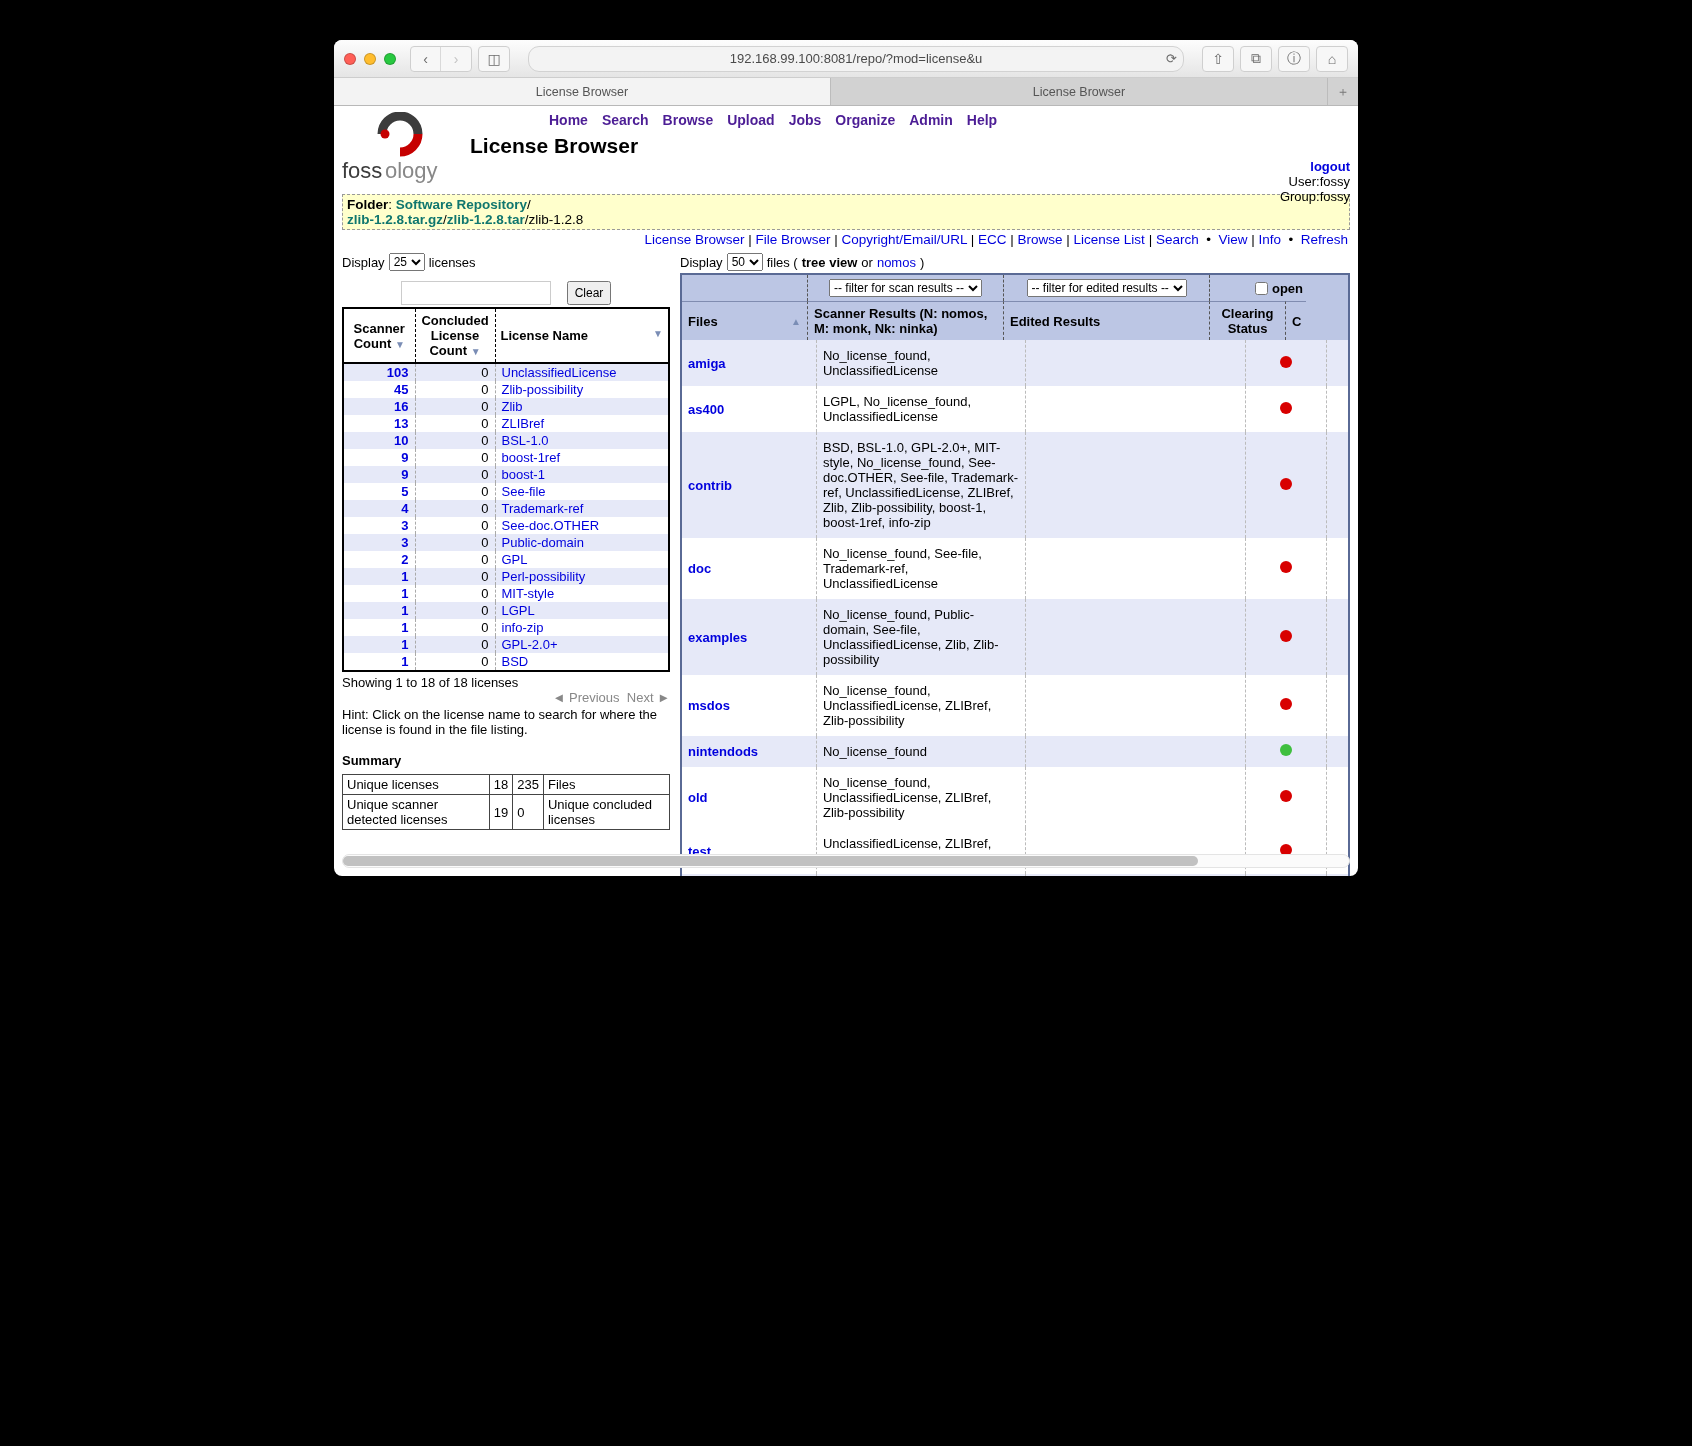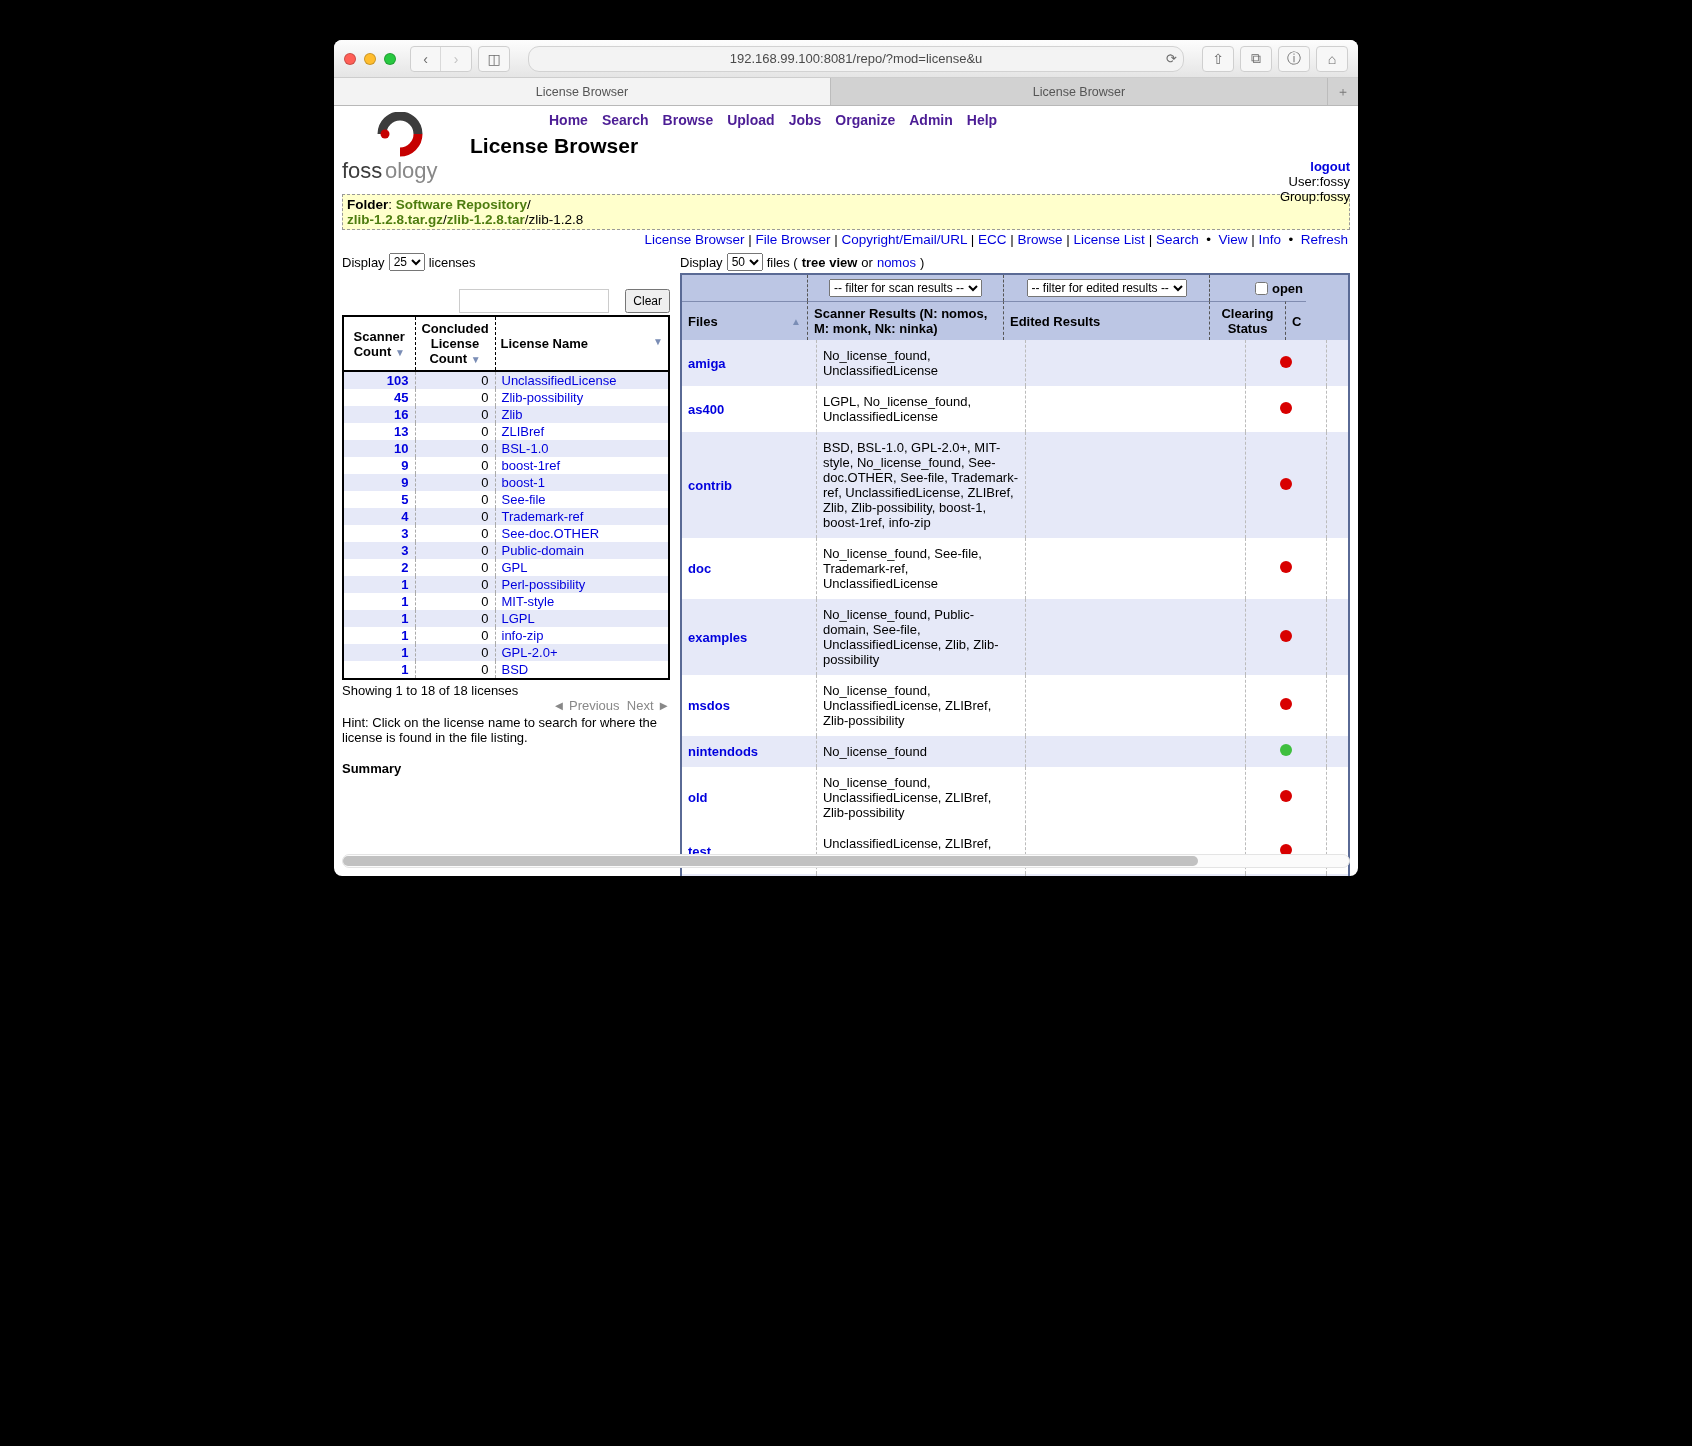--- a/index.html
+++ b/index.html
@@ -25,30 +25,30 @@
   .topmenu { position:absolute; top:6px; left:215px; display:flex; gap:14px; font-weight:bold; font-size:14px; }
   .header { display:flex; gap:14px; align-items:flex-start; }
   .logo { width:114px; }
   .logo svg{display:block}
   .pgtitle{ font-size:21px; font-weight:bold; margin-top:22px; }
   .version{ color:#7a7a7a; font-weight:bold; font-size:13px; margin-top:6px; max-width:770px; line-height:1.3; }
   .userbox{ position:absolute; right:8px; top:53px; text-align:right; font-size:13px; }
   .userbox a{ color:#0000dd; font-weight:bold; text-decoration:none; }
   
   .folderline{ background:#ffffcc; border:1px dashed #999; padding:2px 4px; margin-top:8px; font-size:13.5px; }
-  .folderline a{ color:#4d7c0f; font-weight:bold; text-decoration:none; }
+  .folderline a{ color:#0f766e; font-weight:bold; text-decoration:none; }
   .subnav{ text-align:right; font-size:13.5px; margin-top:2px; padding-right:2px; }
   .subnav a{ color:#0000dd; text-decoration:none; }
   
   .split{ display:flex; gap:10px; margin-top:4px; }
   .left{ width:328px; }
   .right{ flex:1; }
   .displaybar{ font-size:13px; display:flex; align-items:center; gap:4px; height:22px; }
   .displaybar select{ font-size:12px; }
-  .searchrow{ display:flex; justify-content:flex-end; gap:16px; margin-top:16px; height:24px; }
+  .searchrow{ display:flex; justify-content:center; gap:16px; margin-top:8px; height:24px; }
   .searchrow input{ width:150px; border:1px solid #ccc; }
   .searchrow button{ font-size:12px; padding:2px 6px; }
   
   table.lic { width:100%; border:2px solid #000; border-collapse:collapse; font-size:13px; margin-top:2px; }
   table.lic th{ background:#fff; border-bottom:2px solid #000; padding:4px 5px; font-weight:bold; vertical-align:middle; }
   table.lic th.b1{border-right:1px dashed #000; width:72px;}
   table.lic th.b2{border-right:1px dashed #000; width:80px;}
   .sortarrow{ color:#7a8db5; font-size:10px; }
   table.lic td{ padding:1px 6px; }
   table.lic td.num{ text-align:right; color:#0000dd; font-weight:bold; border-right:1px dashed #aaa;margin-top:17px; }
@@ -301,20 +301,36 @@
                 <td class="num">1</td>
                 <td class="num2">0</td>
                 <td class="lnk"><a>BSD</a></td>
               </tr>
             </tbody>
         </table>
         <div class="showing">Showing 1 to 18 of 18 licenses</div>
         <div class="pager">◄ <span>Previous</span>&nbsp;&nbsp;<span>Next</span> ►</div>
         <div class="hint">Hint: Click on the license name to search for where the license is found in the file listing.</div>
         <div class="sumh">Summary</div>
+        <table class="sum">
+          <tbody>
+              <tr>
+            <td>Unique licenses</td>
+            <td>18</td>
+            <td>235</td>
+            <td>Files</td>
+          </tr>
+          <tr>
+            <td>Unique scanner detected licenses</td>
+            <td>19</td>
+            <td>0</td>
+            <td>Unique concluded licenses</td>
+          </tr>
+        </tbody>
+          </table>
       </div>
 
       <div class="right">
         <div class="displaybar">
           <span>Display</span>
           <select><option>50</option></select>
           <span>files (</span>
             <b>tree view</b>
             <span> or </span>
             <a style="color:#0000dd">nomos</a>

